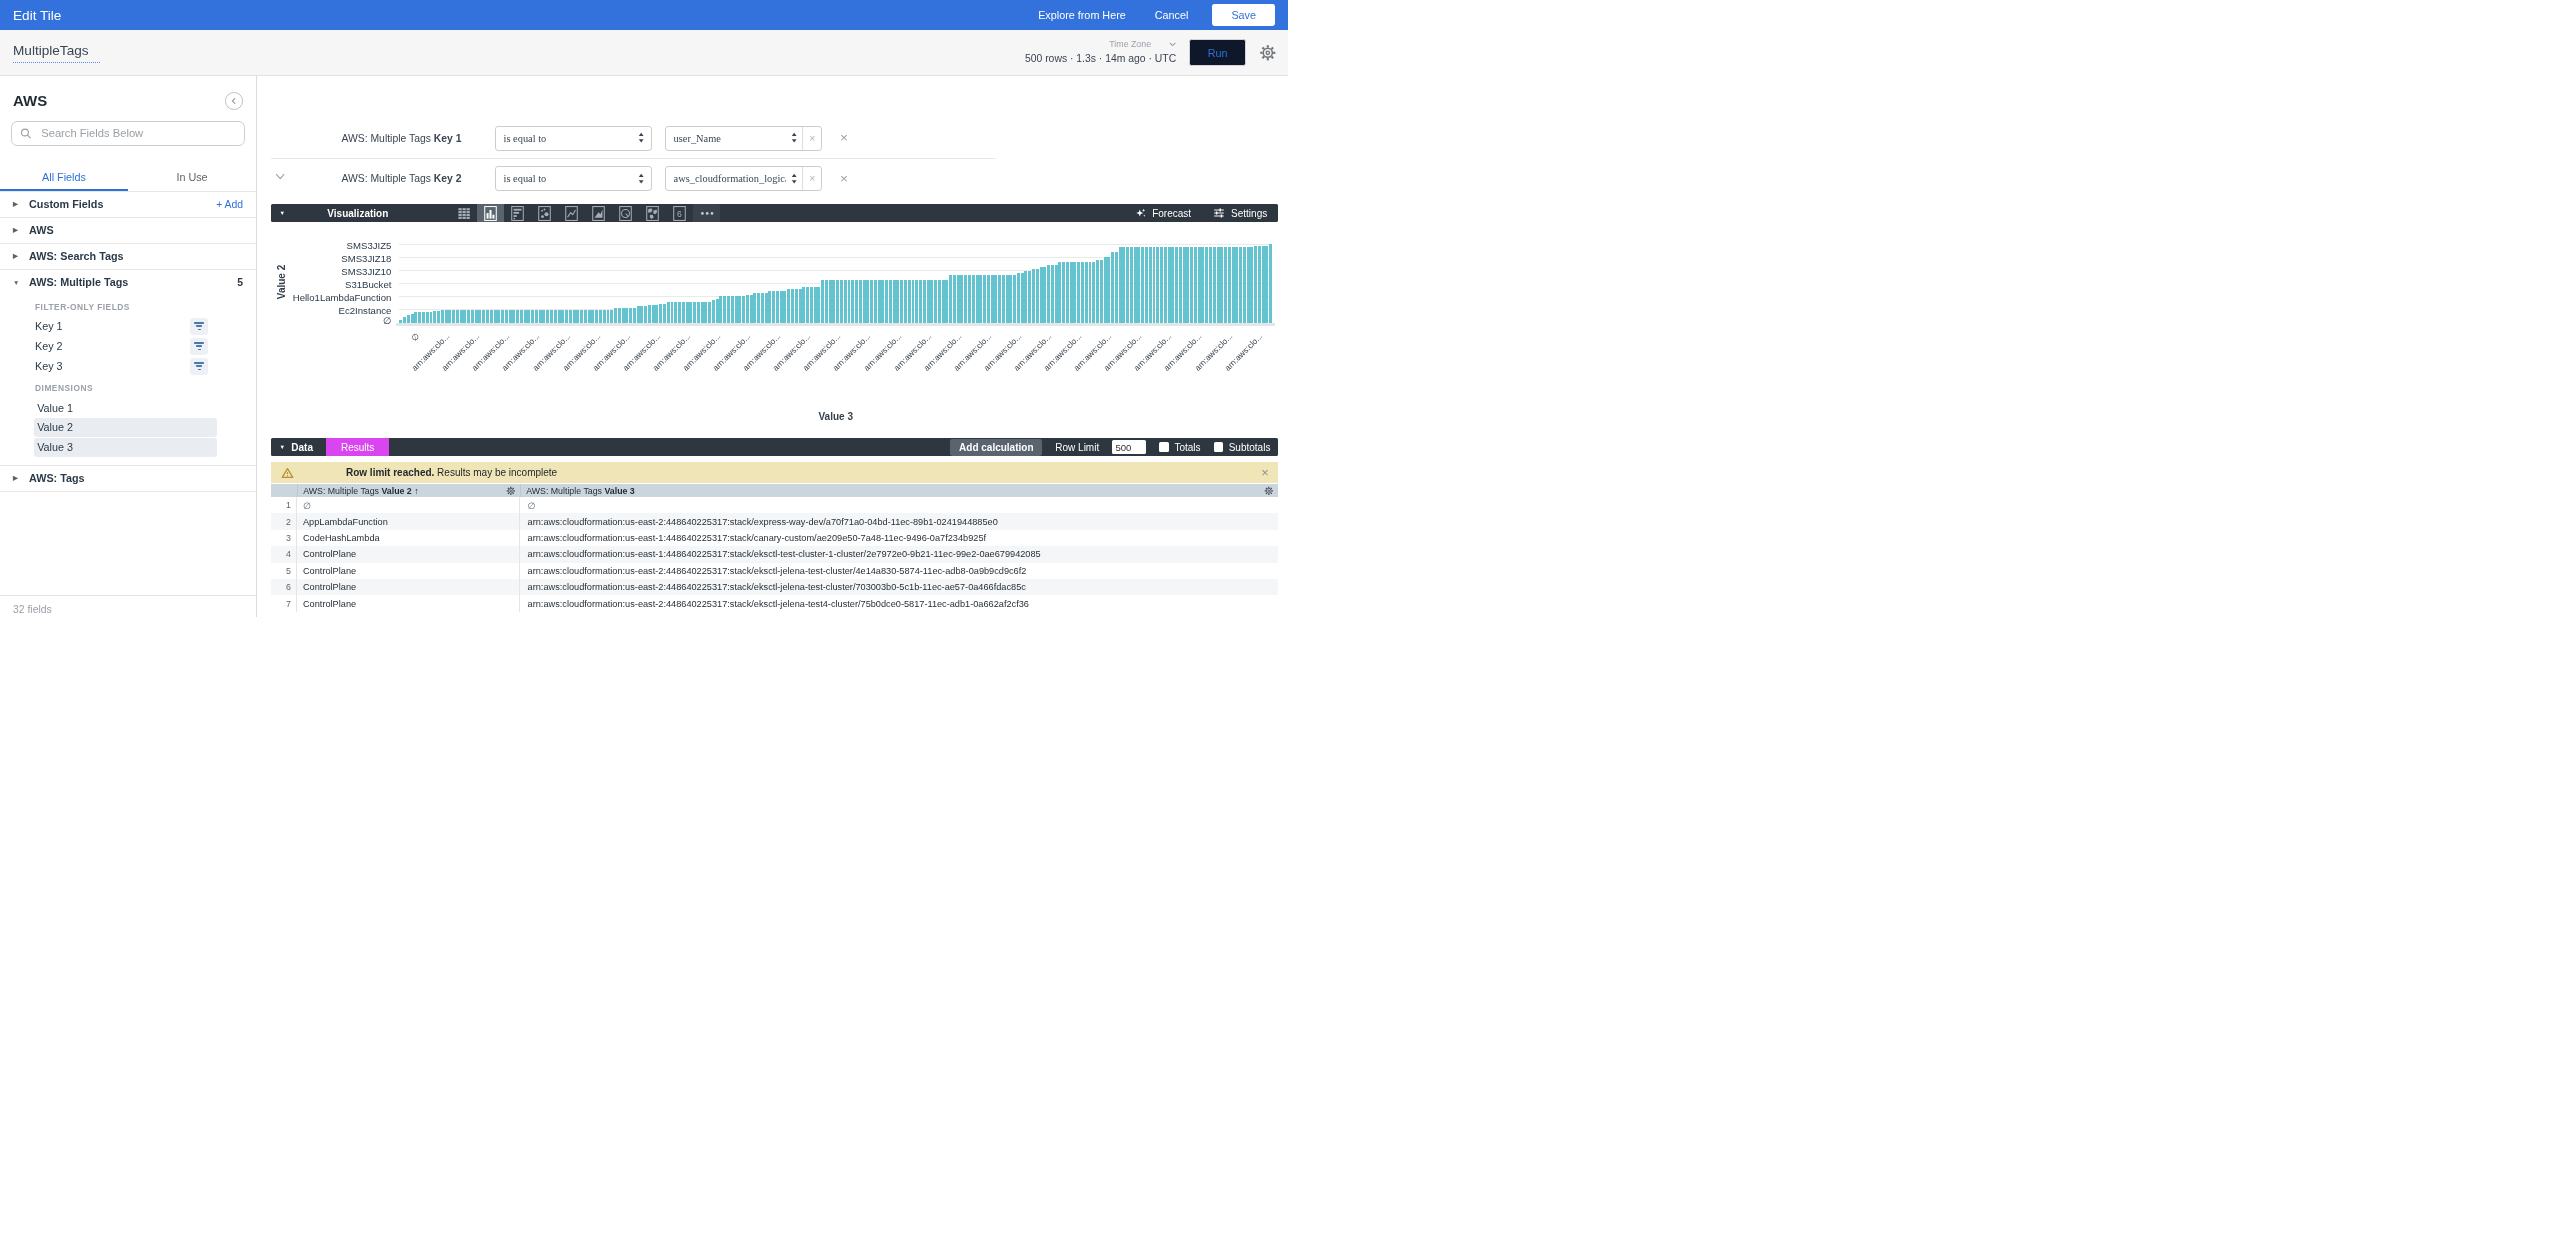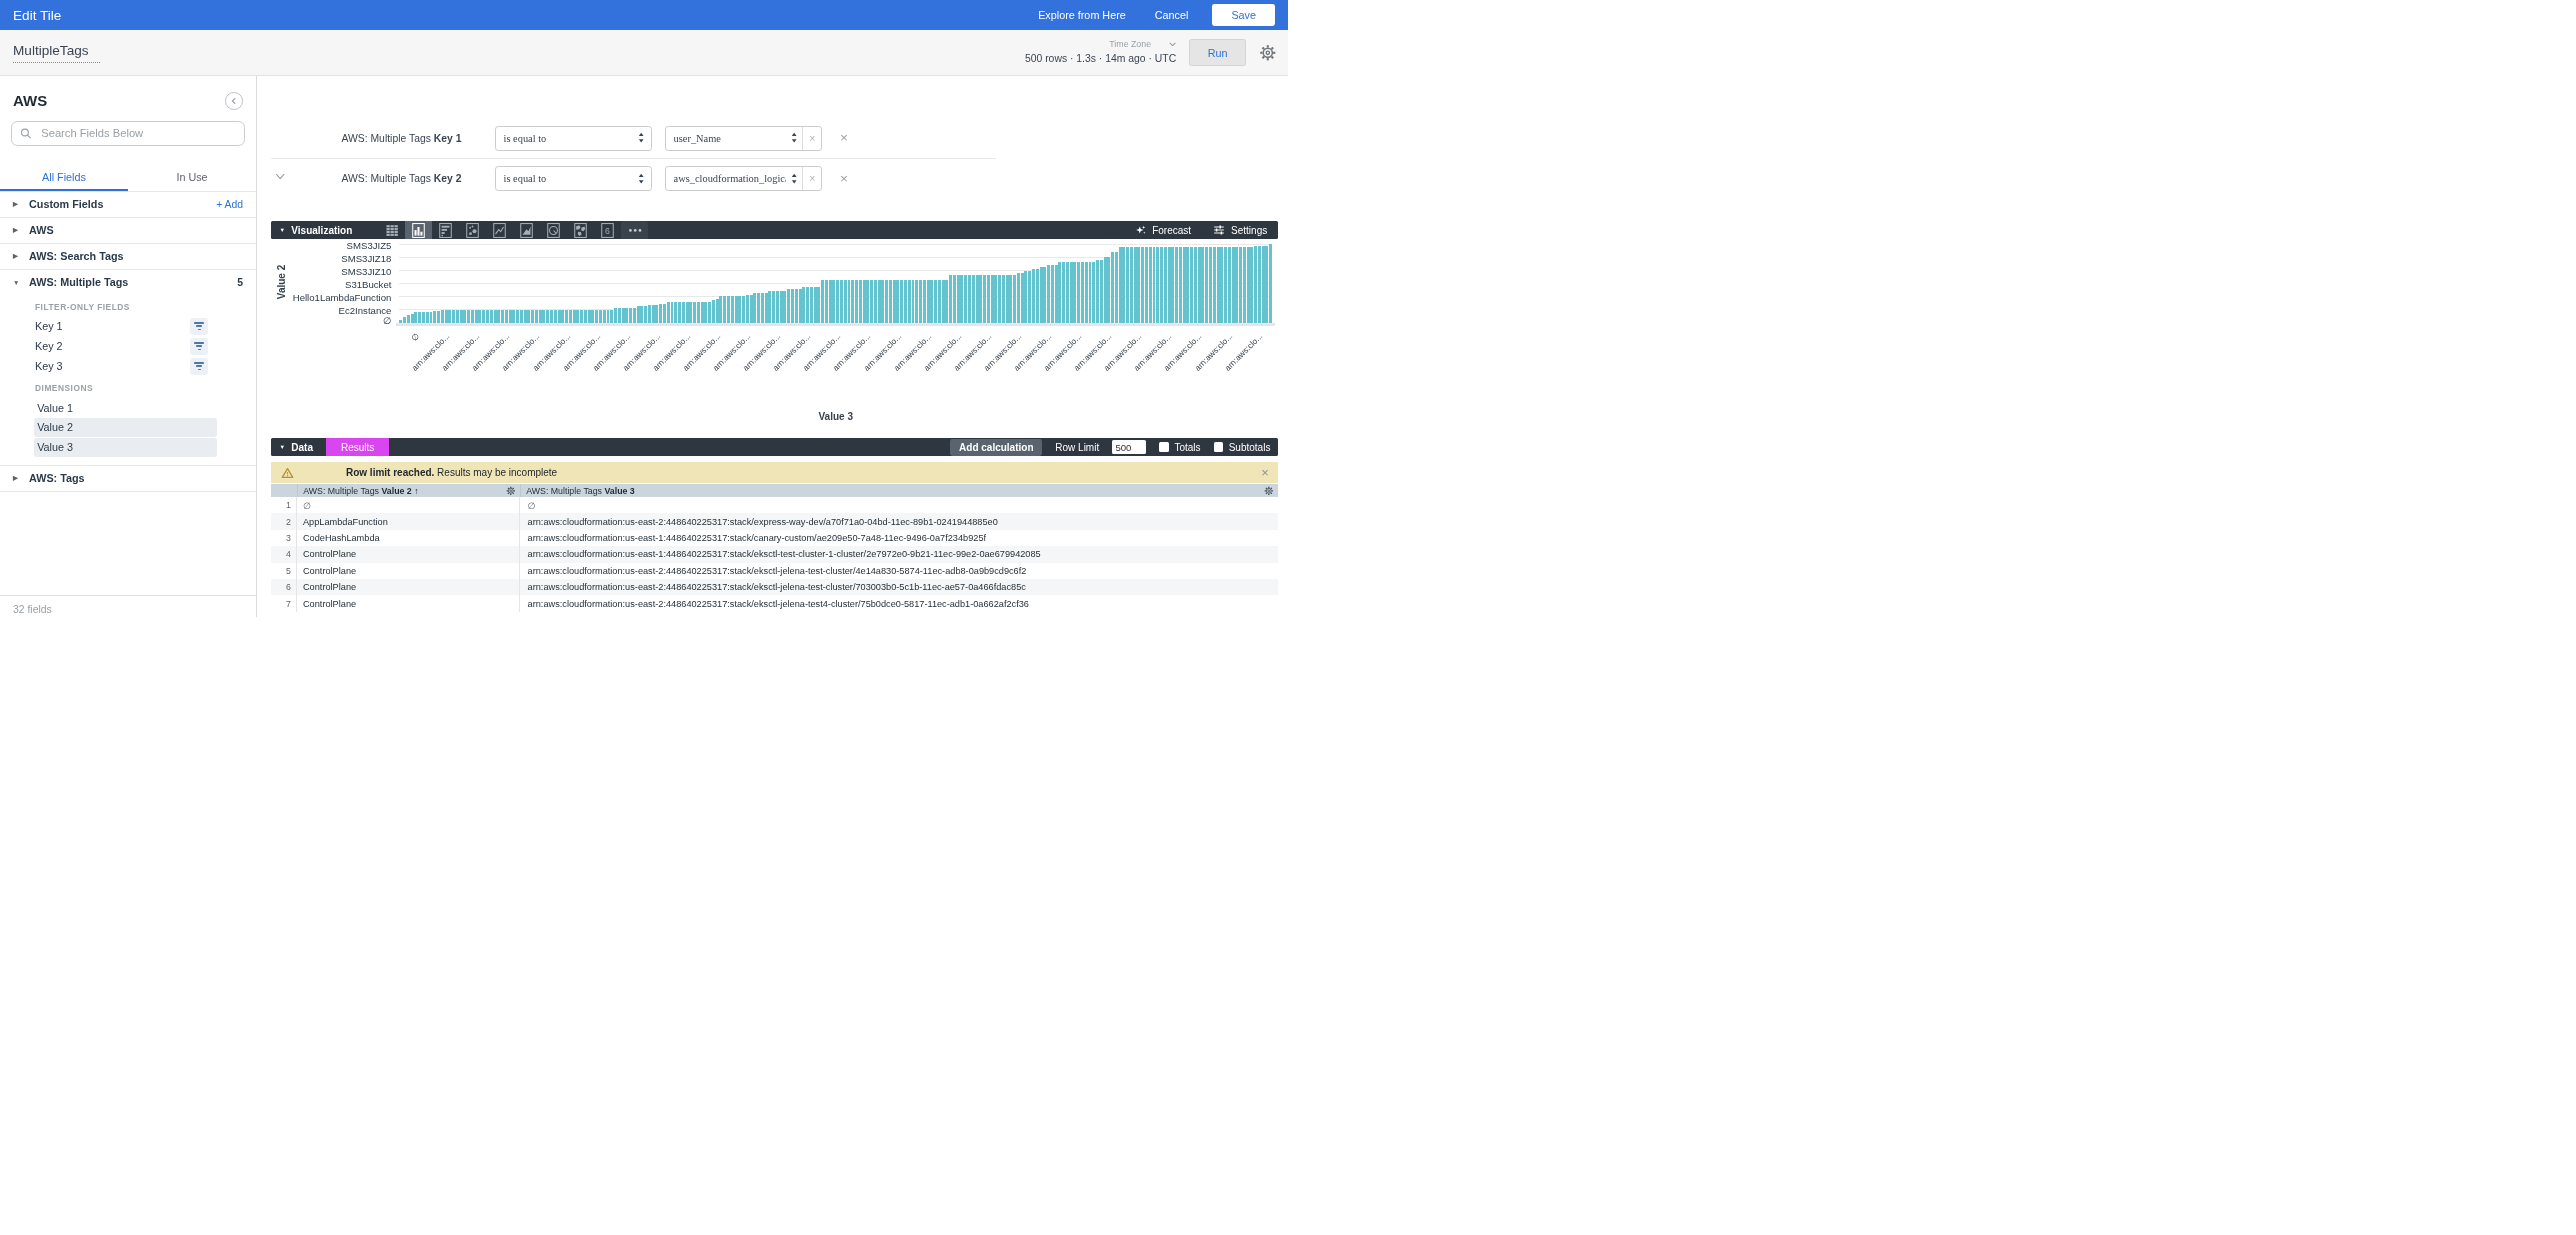--- a/index.html
+++ b/index.html
@@ -11,21 +11,21 @@
   .top-spacer{flex:1}
   .top-link{color:#fff;font-size:10.8px;margin-left:29px;cursor:pointer;}
   .save-btn{margin-left:24px;background:#fff;color:#2E71D9;font-size:10.8px;padding:4.8px 19px;border-radius:2.4px;border:none;cursor:pointer;}
   
   .querybar{height:46px;background:#F6F6F7;border-bottom:0.8px solid #E2E2E2;display:flex;align-items:center;padding:0 11.2px 0 13px;}
   .q-title{font-size:13.6px;color:#3A4552;border-bottom:1.6px dotted #5B8DEF;padding:0 11.2px 4px 0;display:inline-block;cursor:text;}
   .q-right{margin-left:auto;display:flex;align-items:center;gap:13px;}
   .stats-wrap{position:relative;text-align:right;padding-top:10.4px;}
   .tz{position:absolute;top:-0.8px;right:0;font-size:8.8px;color:#9AA0A6;display:flex;align-items:center;gap:18px;cursor:pointer;}
   .stats{font-size:10.4px;color:#3A4552;}
-  .run-btn{background:#e5e5e5;border:0.8px solid #D4D4D4;color:#2E71D9;font-size:10.8px;padding:6.4px 17.6px;border-radius:2.4px;cursor:pointer;}
+  .run-btn{background:#0f172a;border:0.8px solid #D4D4D4;color:#2E71D9;font-size:10.8px;padding:6.4px 17.6px;border-radius:2.4px;cursor:pointer;}
   .gear-big{width:17.6px;height:17.6px;cursor:pointer;}
   
   .page-body{display:flex;height:541px;}
   .sidebar{width:257px;border-right:0.8px solid #DCDCDC;position:relative;background:#fff;overflow:hidden;}
   .sb-head{display:flex;align-items:center;padding:16px 13px 9.6px 13px;}
   .sb-title{font-size:15px;font-weight:bold;color:#1F2A33;flex:1;}
   .collapse-btn{width:17.6px;height:17.6px;border:1.2px solid #BCC1C7;border-radius:50%;display:flex;align-items:center;justify-content:center;cursor:pointer;}
   .search-box{margin:1.6px 11.2px 0 11.2px;border:0.8px solid #C9CDD1;border-radius:6.4px;height:25px;display:flex;align-items:center;padding:0 8px;gap:7.2px;background:#fff;}
   .search-box input{border:none;outline:none;font-size:11.2px;color:#444;background:transparent;width:100%;font-family:"Liberation Sans",sans-serif;}
   .search-box input::placeholder{color:#9AA0A6;}
@@ -43,21 +43,21 @@
   .dim-row{height:19px;display:flex;align-items:center;font-size:10.8px;color:#2B3A48;margin:0.8px 39px 0.8px 34px;padding-left:3.2px;border-radius:2.4px;cursor:pointer;}
   .dim-row.selected{background:#E9EDF1;}
   .sb-gap{height:7.2px;}
   .sb-footer{position:absolute;bottom:0;left:0;right:0;border-top:0.8px solid #E2E2E2;padding:8.8px 13px 1.6px 13px;font-size:10.4px;color:#9AA0A6;background:#fff;}
   
   .main{flex:1;position:relative;background:#fff;}
   .sectionbar{position:absolute;left:14.4px;right:9.6px;height:18.4px;background:#2E3740;border-radius:1.6px;display:flex;align-items:center;color:#fff;font-size:10px;padding:0 0 0 8px;}
   .sec-caret{font-size:5.6px;margin-right:6.4px;cursor:pointer;}
   .sec-label{font-weight:bold;}
   .bar-filters{top:23px;}
-  .bar-viz{top:145px;}
+  .bar-viz{top:128px;gap:36px;}
   .bar-data{top:362px;}
   .cf-box{margin-left:auto;display:flex;align-items:center;gap:5.6px;padding-right:8px;cursor:pointer;}
   .cb{width:9.6px;height:9.6px;background:#fff;border-radius:1.6px;display:inline-block;flex:none;}
   
   .filter-rows{position:absolute;top:42px;left:14.4px;right:9.6px;height:88px;overflow:hidden;}
   .f-row{height:40px;display:flex;align-items:center;position:relative;}
   .f-chevron{position:absolute;left:3.2px;top:14.4px;cursor:pointer;}
   .f-label{margin-left:70px;width:154px;font-size:10.4px;color:#3A4552;}
   .sel{height:25px;border:0.8px solid #CCC;border-radius:3.2px;background:#fff;display:flex;align-items:center;font-size:10.4px;color:#3A4552;cursor:pointer;}
   .op-sel{width:157px;padding:0 7.2px;}

